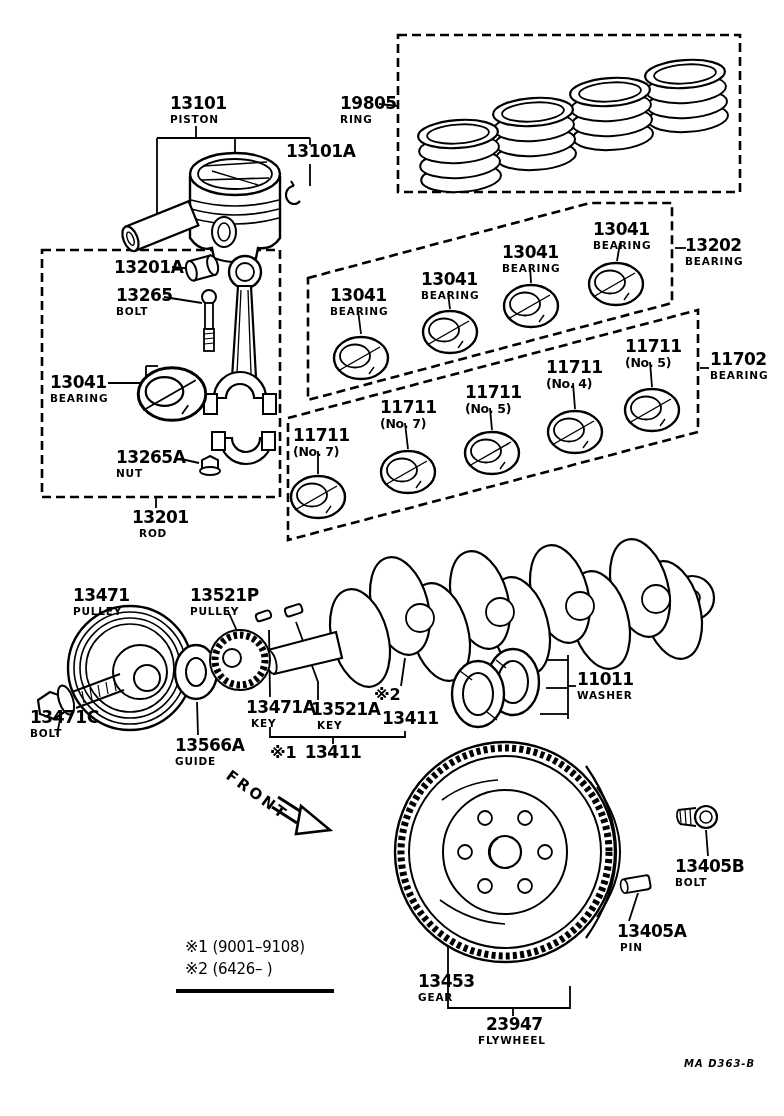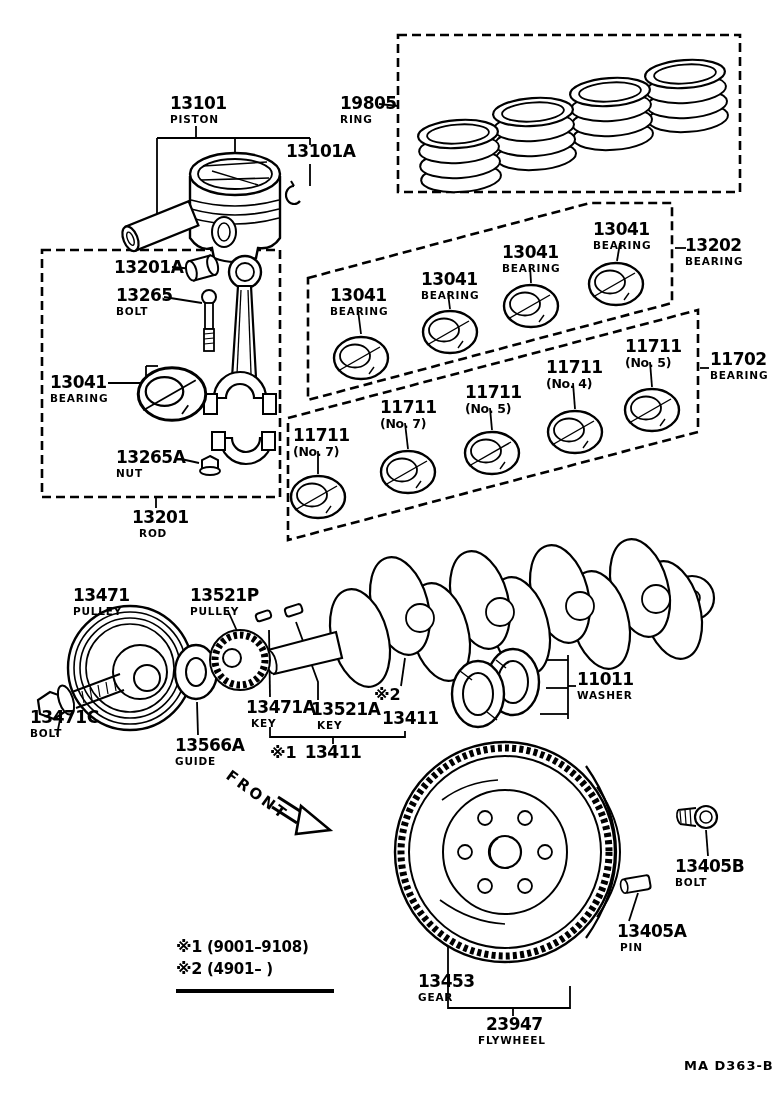--- a/index.html
+++ b/index.html
@@ -8,22 +8,22 @@
     font-family:"DejaVu Sans","Liberation Sans",sans-serif;color:#000;
   }
   #art{position:absolute;left:0;top:0;}
   .lbl{position:absolute;font-weight:bold;line-height:1.0;white-space:nowrap;}
   .num{font-size:17px;letter-spacing:-0.5px;}
   .sub{font-size:10.5px;letter-spacing:0.8px;margin-top:2px;}
   .no{font-size:12.5px;letter-spacing:-0.3px;margin-top:2px;}
   .sym{font-size:16px;}
   .inline-num{font-size:17px;letter-spacing:-0.5px;margin-left:8px;}
   .front{transform:rotate(36deg);transform-origin:left top;font-size:15px;letter-spacing:3px;font-weight:bold;}
-  .note{position:absolute;font-weight:bold;font-size:15px;letter-spacing:-0.3px;}
-  .footer{position:absolute;font-weight:bold;font-size:13px;letter-spacing:1px;}
+  .note{position:absolute;font-weight:normal;font-size:15px;letter-spacing:-0.3px;margin-left:9px;}
+  .footer{position:absolute;font-weight:bold;font-size:10px;letter-spacing:1px;font-style:italic;}
 </style>
 </head>
 <body>
 
 <div id="stage">
 
 <svg id="art" width="784" height="1116" viewBox="0 0 784 1116">
   <defs>
     <g id="brg">
       <ellipse rx="27" ry="21" fill="#fff" stroke-width="2.4"></ellipse>
@@ -430,20 +430,20 @@
   <div class="lbl front" style="left:232px;top:768px">
     <span>FRONT</span>
   </div>
 
   <div class="note" style="left:176px;top:937px">
     <span class="sym">※1</span>
     <span>(9001–9108)</span>
   </div>
   <div class="note" style="left:176px;top:959px">
     <span class="sym">※2</span>
-    <span>(4901–        )</span>
+    <span>(6426–        )</span>
   </div>
 
   <div class="footer" style="left:684px;top:1058px">
     <span>MA  D363-B</span>
   </div>
 
 </div>
 
 </body></html>

